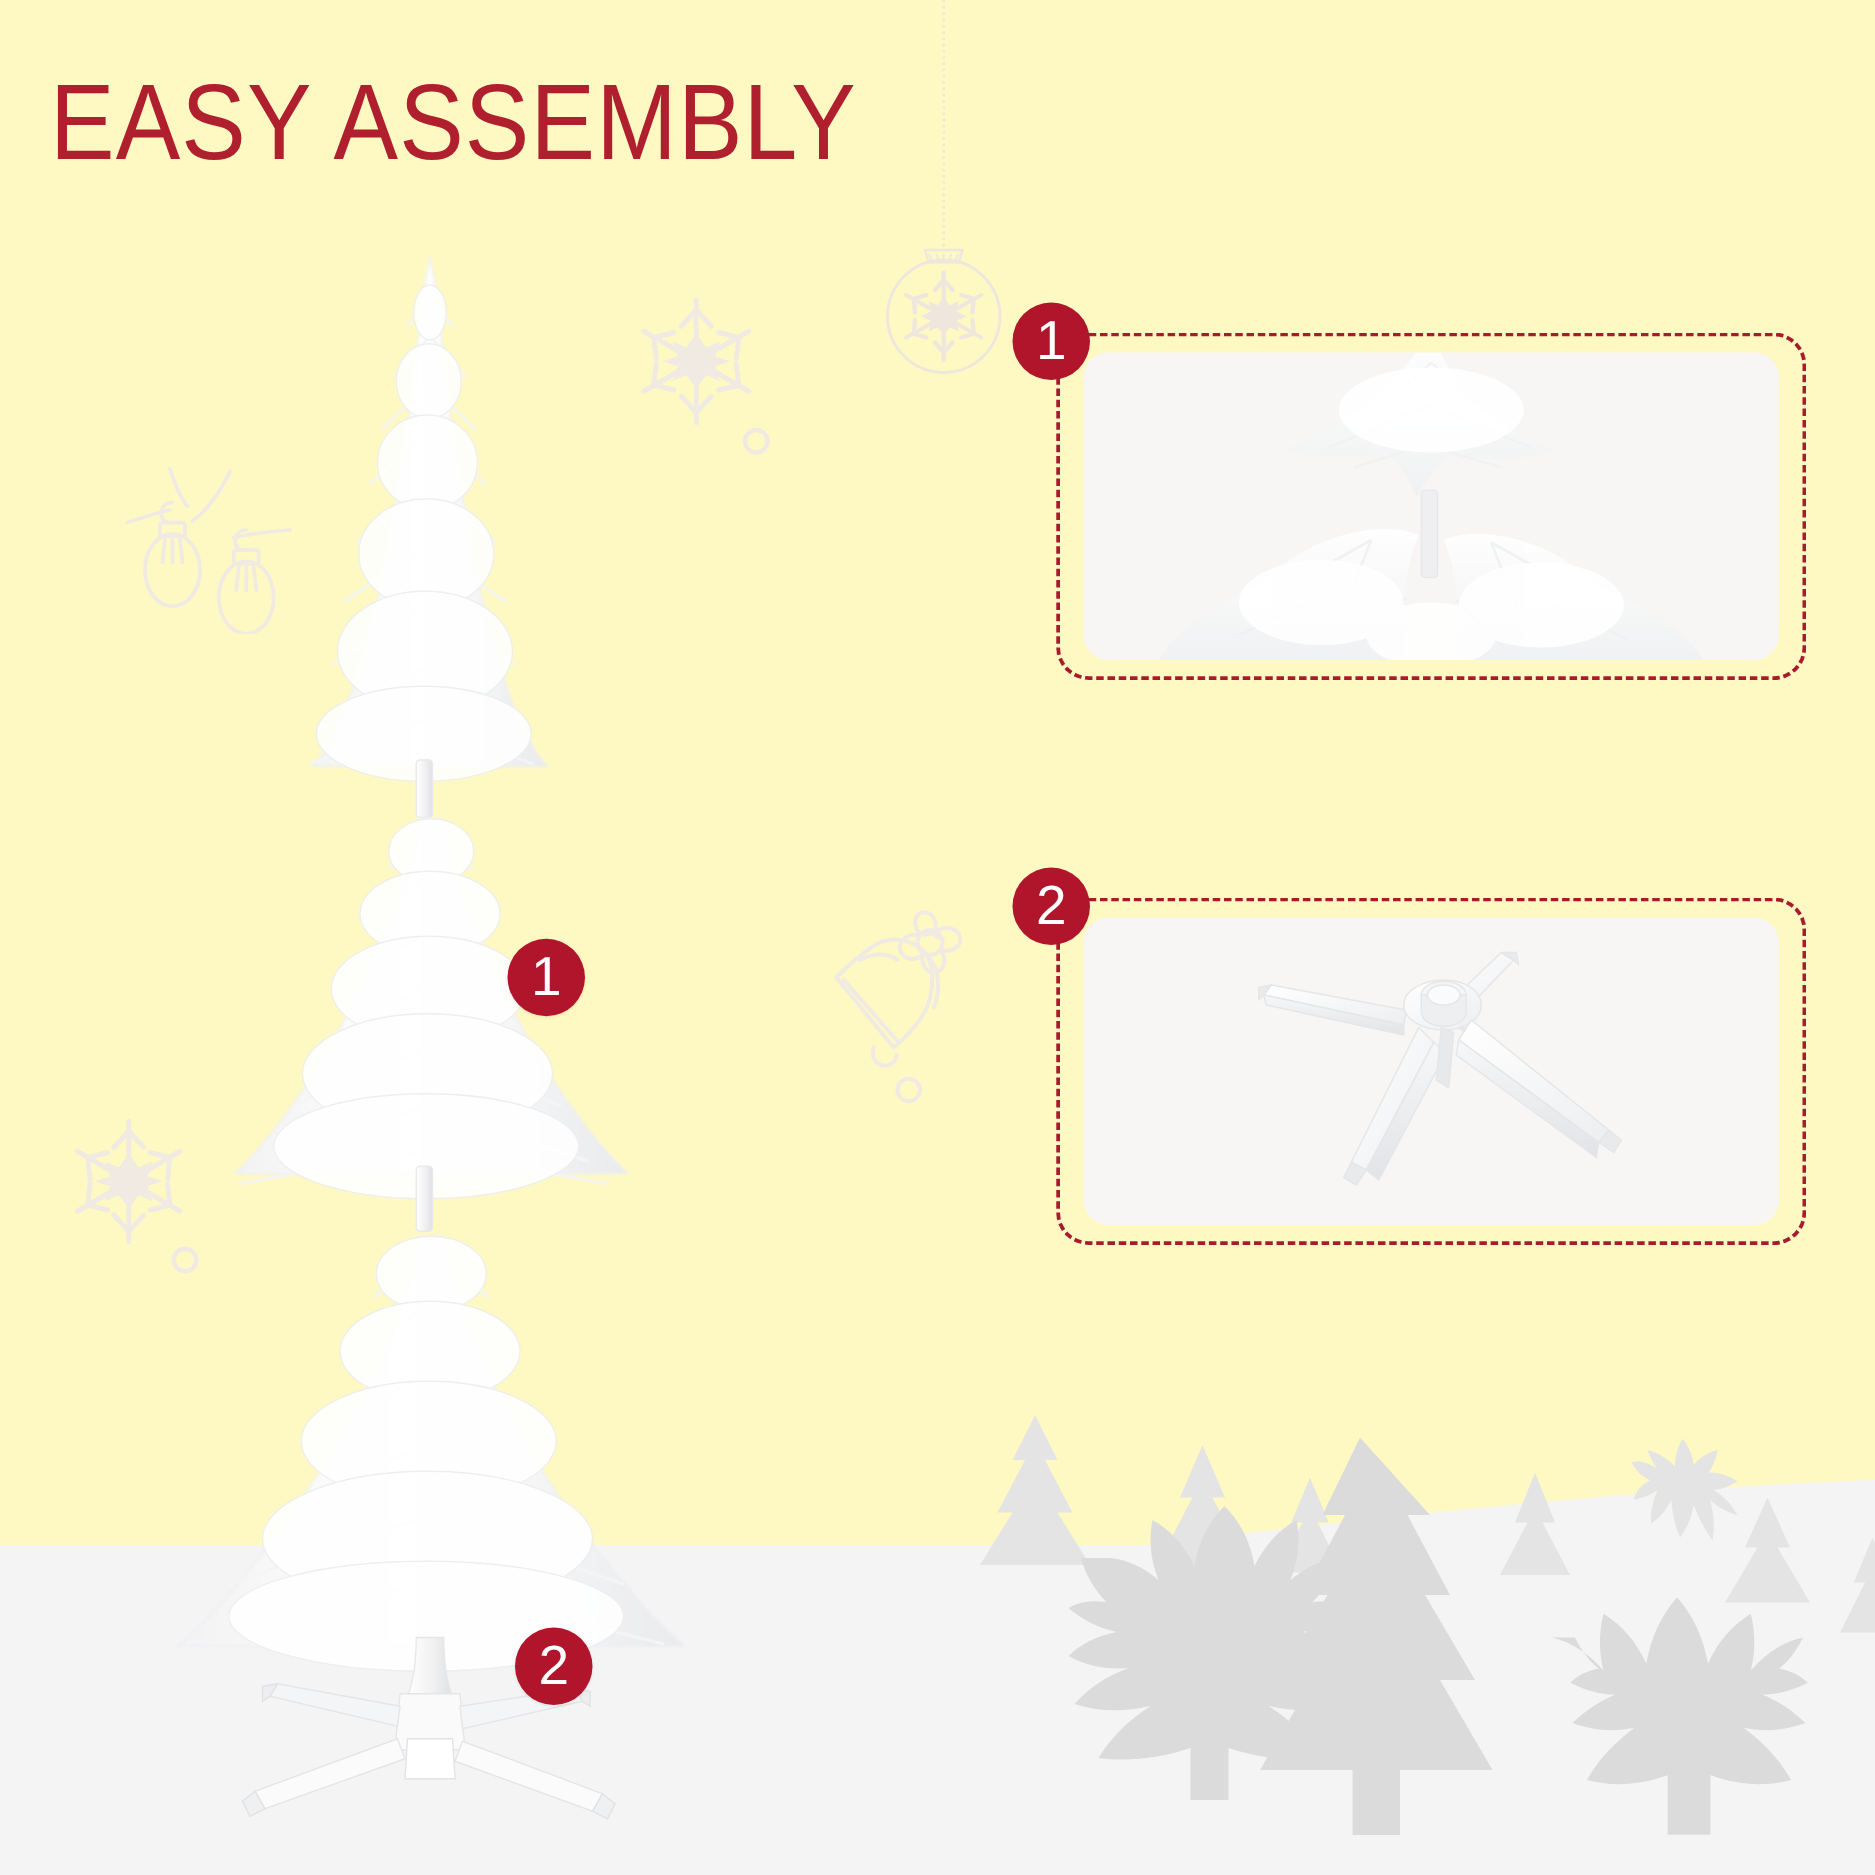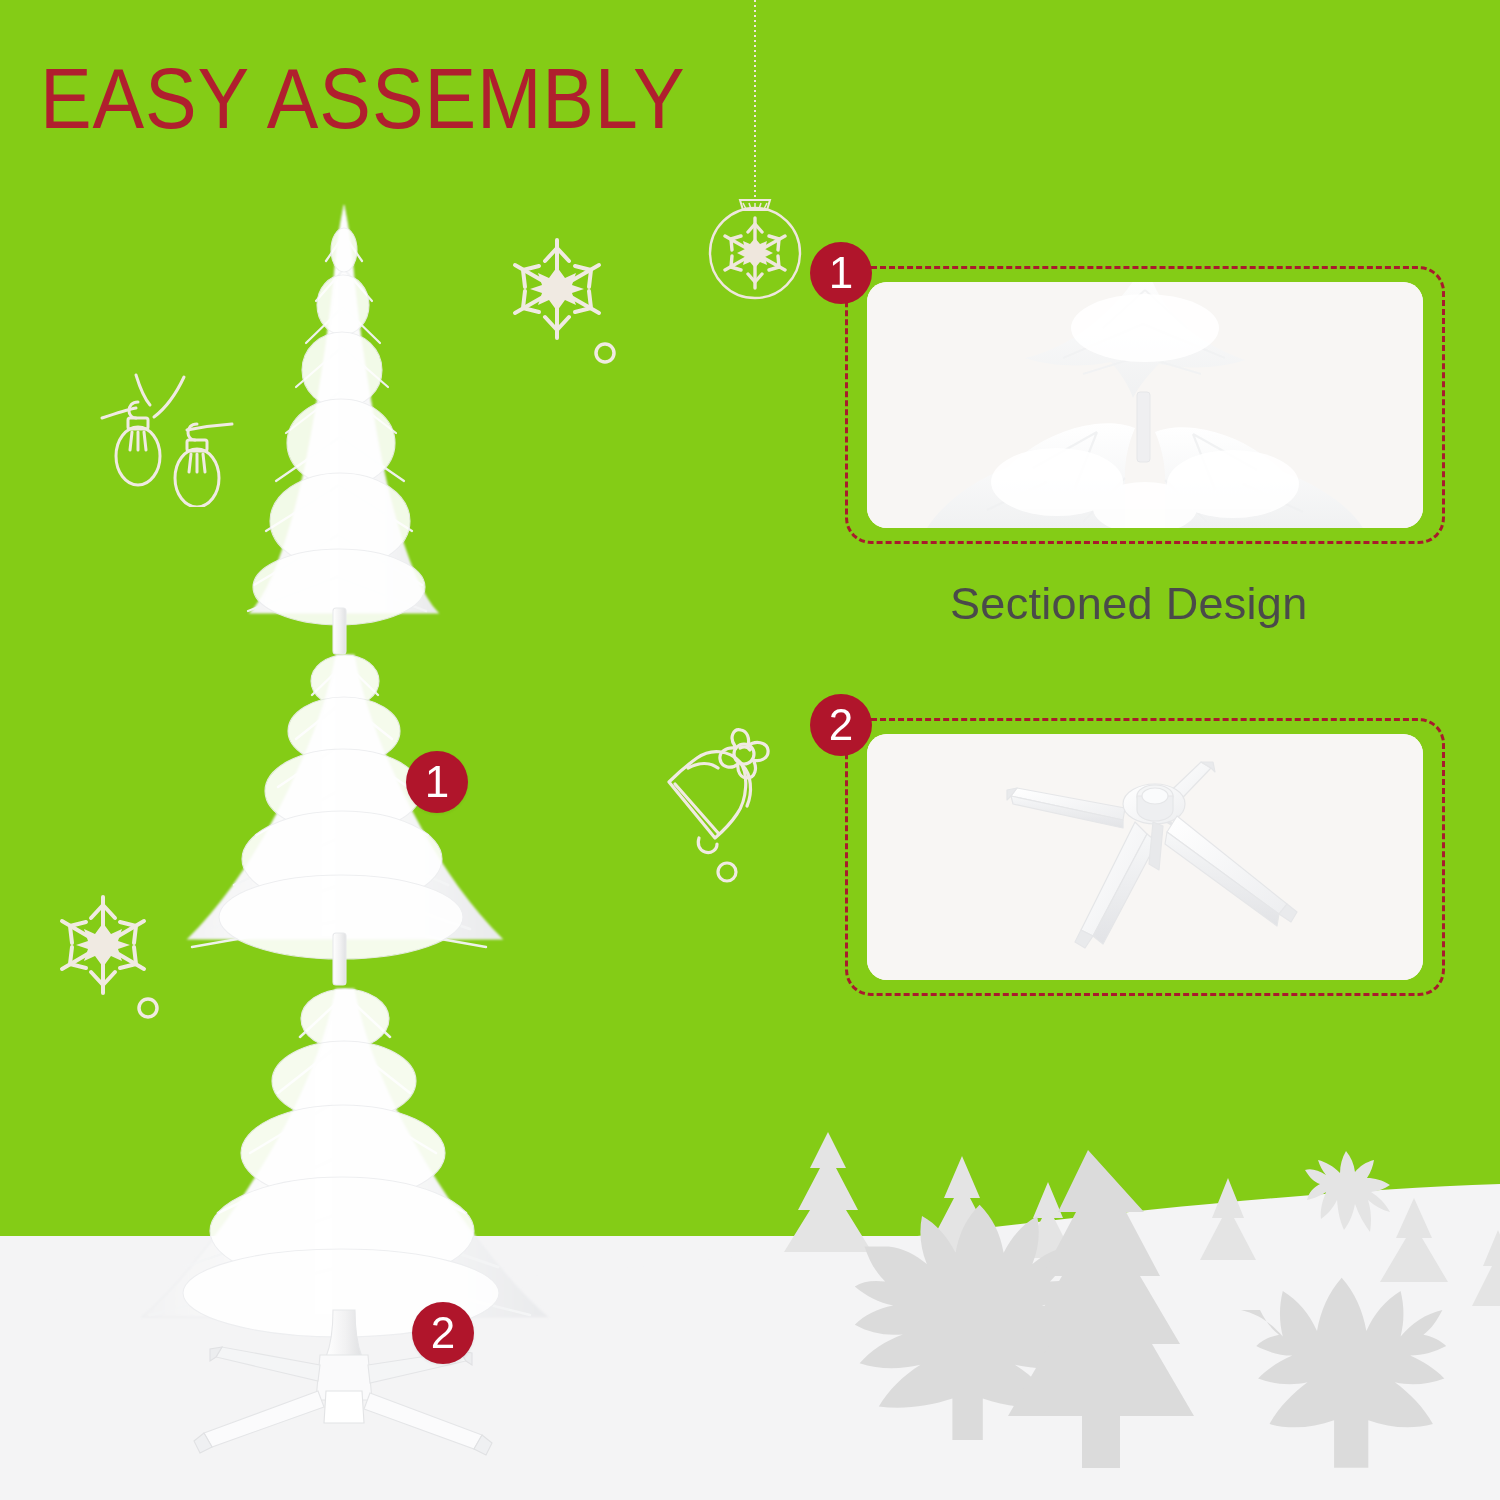--- a/index.html
+++ b/index.html
@@ -2,21 +2,21 @@
 <html><head>
 <meta charset="utf-8">
 <style>
   html,body{margin:0;padding:0;}
   body{
     width:1500px;height:1500px;
     background:#ffffff;
     font-family:"Liberation Sans", sans-serif;
     overflow:hidden;
   }
-  .stage{position:relative;width:1500px;height:1500px;overflow:hidden;background:#84cc16;}
+  .stage{position:relative;width:1500px;height:1500px;overflow:hidden;background:#fef9c3;}
 
   
   .ground{position:absolute;left:0;top:1236px;width:1500px;height:264px;background:#F4F4F5;}
   .ground-curve{position:absolute;left:0;top:1180px;width:1500px;height:330px;}
 
   
   .forest{position:absolute;left:780px;top:1120px;width:740px;height:390px;}
 
   
   .title{
@@ -394,21 +394,20 @@
             <ellipse cx="190" cy="200" rx="66" ry="34"></ellipse>
             <ellipse cx="366" cy="202" rx="66" ry="34"></ellipse>
             <ellipse cx="278" cy="226" rx="52" ry="26"></ellipse>
             <ellipse cx="278" cy="46" rx="74" ry="34"></ellipse>
           </g>
         </svg>
       </div>
     </div>
     <div class="callout-badge">1</div>
   </div>
-  <div class="callout-label c1-label">Sectioned Design</div>
 
   <div class="callout c2">
     <div class="callout-box"></div>
     <div class="callout-inner">
       <div class="photo">
         <svg viewBox="0 0 556 246" preserveAspectRatio="xMidYMid meet">
           <rect width="556" height="246" fill="#F8F6F4"></rect>
           <defs>
             <linearGradient id="legTop" x1="0" y1="0" x2="1" y2="1">
               <stop offset="0%" stop-color="#FFFFFF"></stop>

